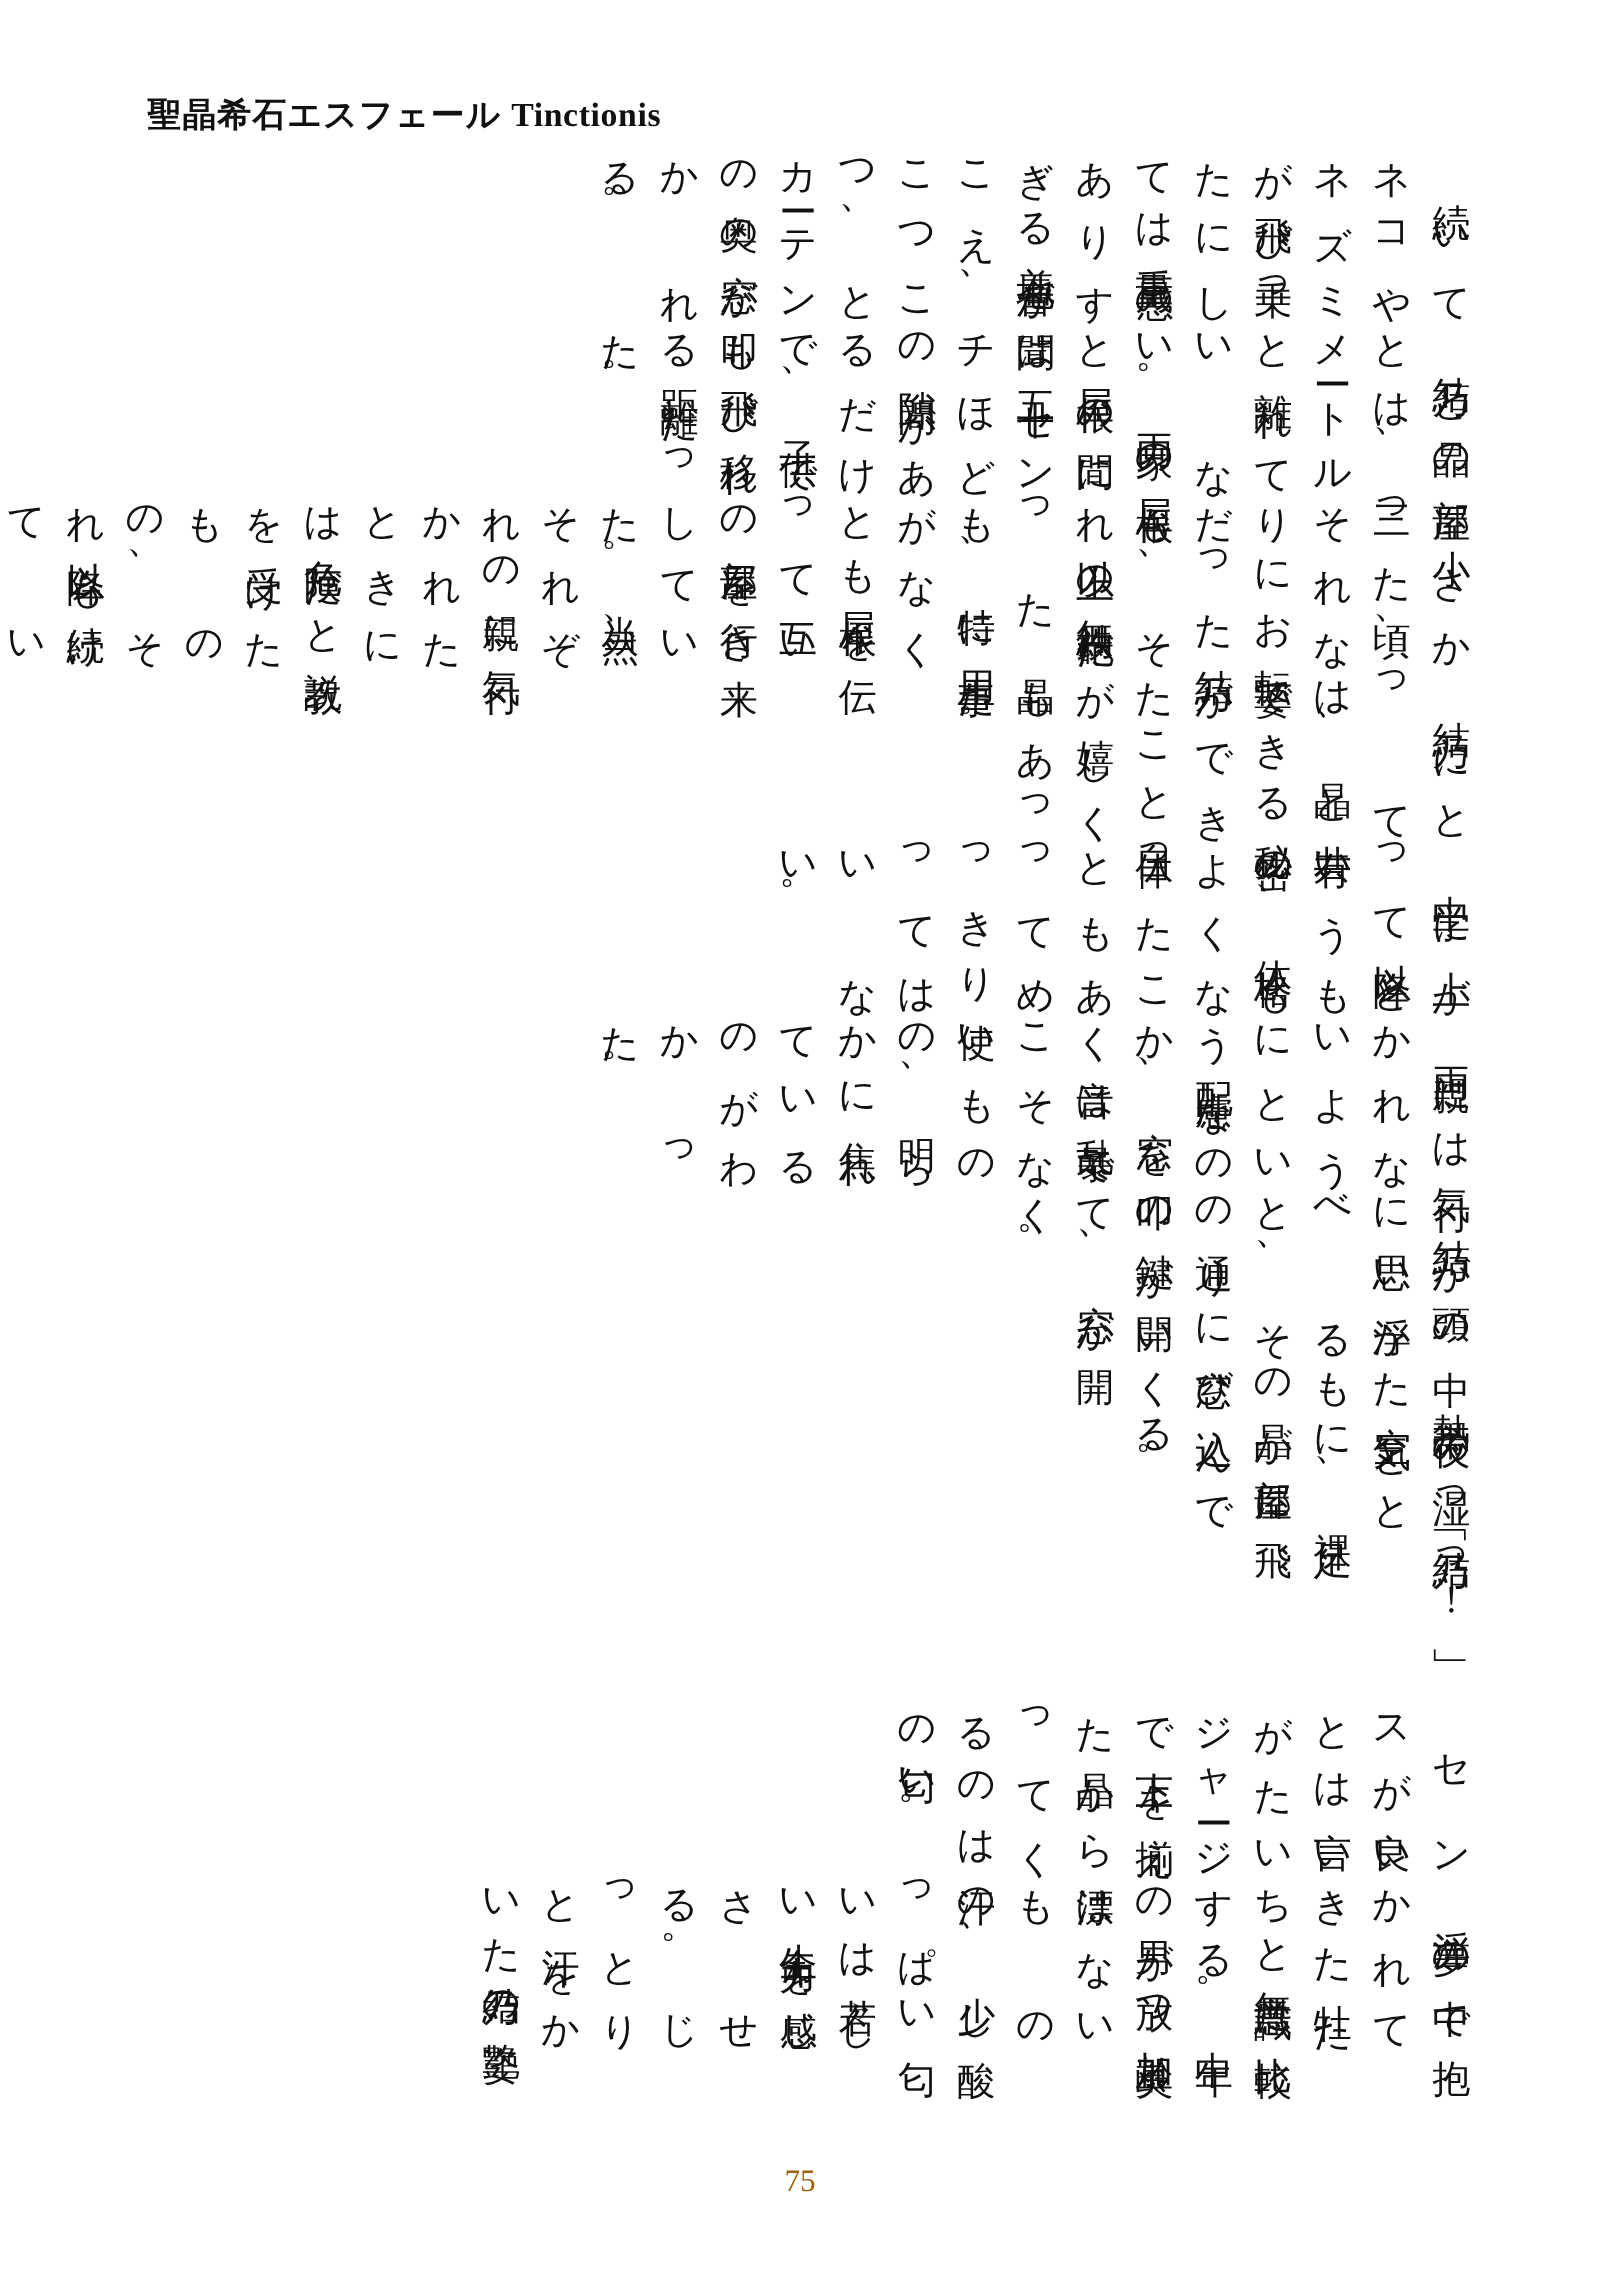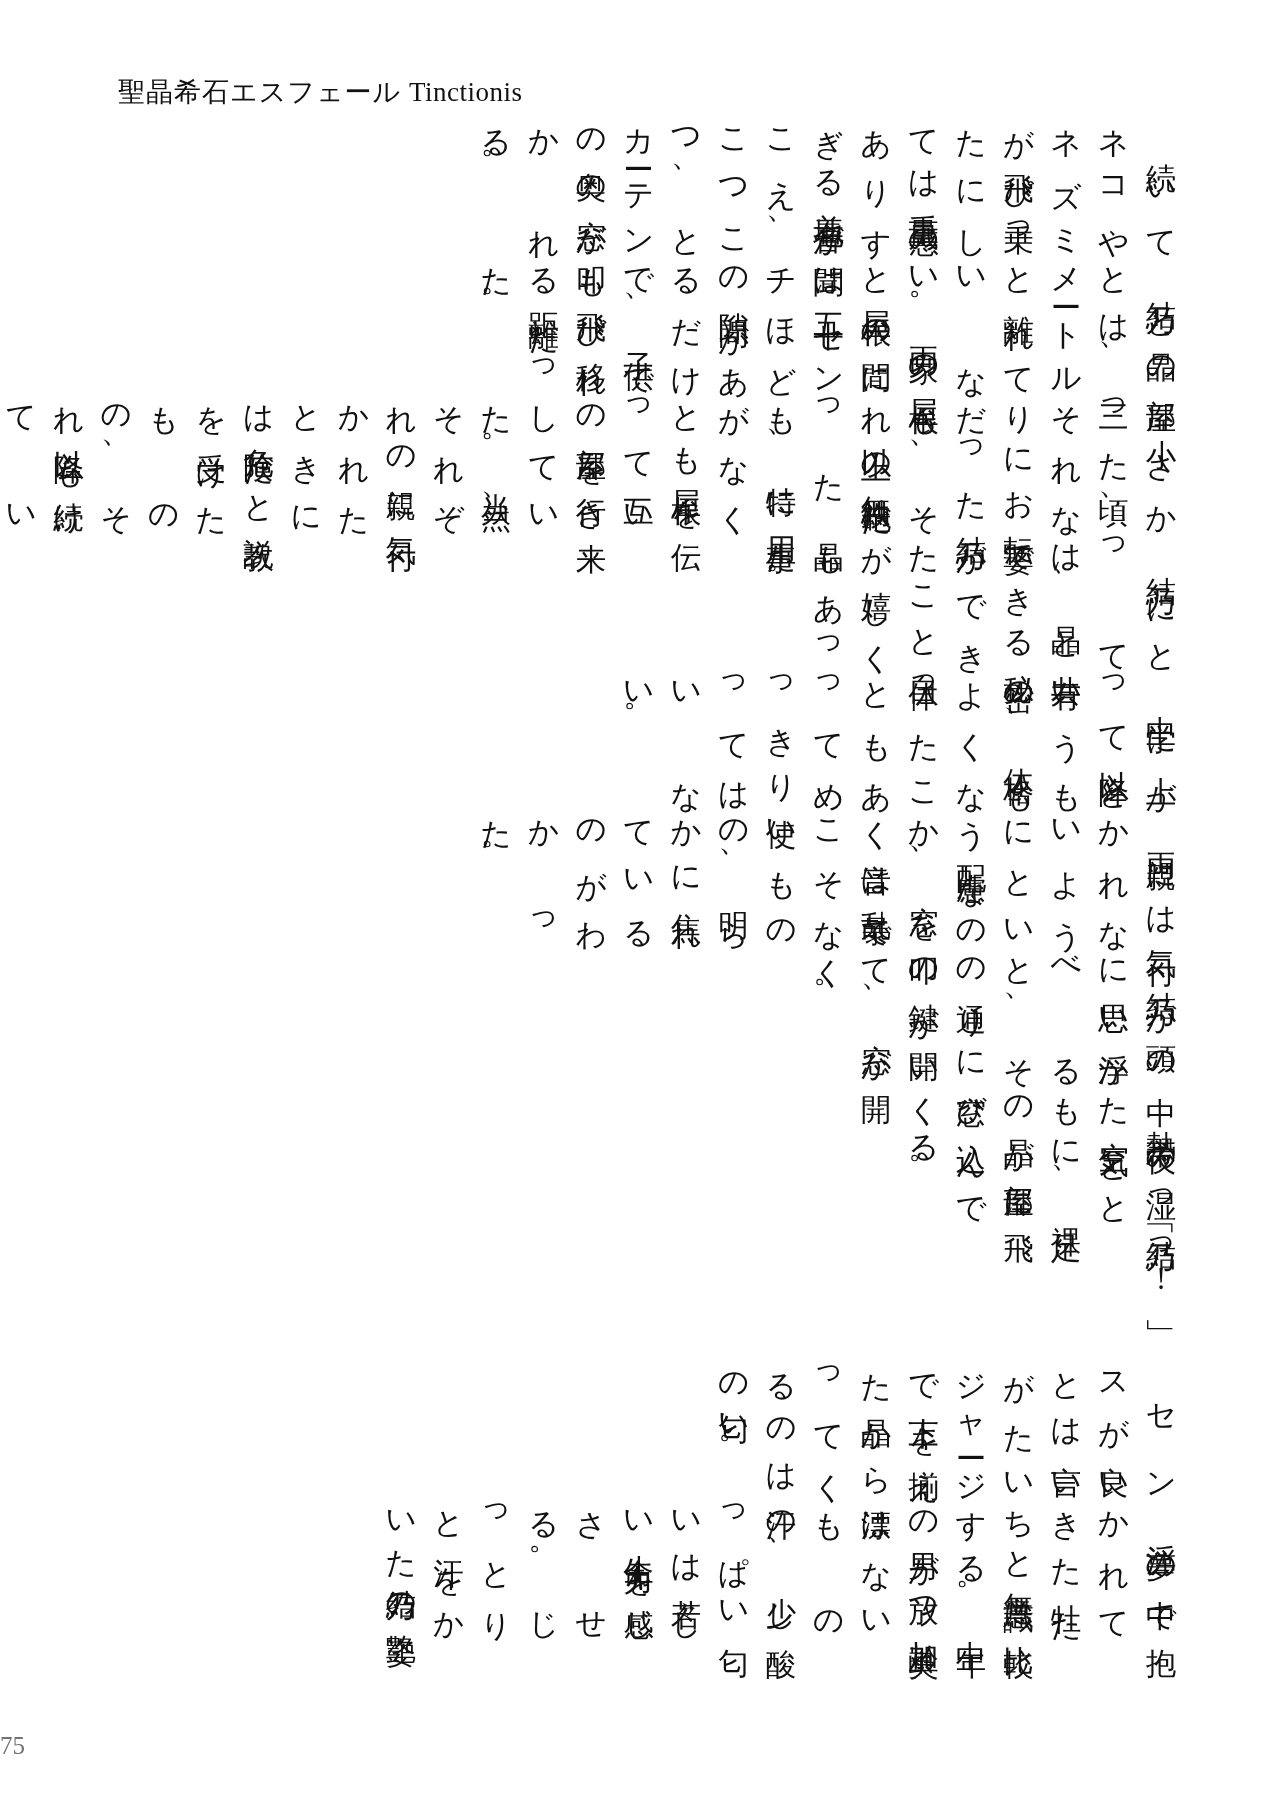--- a/index.html
+++ b/index.html
@@ -19,20 +19,21 @@
 
   
   .header {
     position: absolute;
     top: 74px;
     left: 118px;
     font-size: 27px;
     letter-spacing: 1px;
     white-space: nowrap;
     color: #111111;
+    font-weight: bold;
   }
   .header .latin {
     font-family: "Liberation Serif", "DejaVu Serif", serif;
     font-size: 27px;
     letter-spacing: 0.5px;
   }
 
   
   .body-text {
     position: absolute;
@@ -60,23 +61,24 @@
   }
   .body-text p.indent {
     text-indent: 1em;
   }
 
   .page-number {
     position: absolute;
     left: 0;
     right: 0;
     bottom: 60px;
+    text-align: center;
     font-size: 25px;
     font-family: "Liberation Serif", "DejaVu Serif", serif;
-    color: #737373;
+    color: #a16207;
   }
 </style>
 </head>
 <body>
 
 <div class="page">
 
   <div class="header">
     <span>聖晶希石エスフェール</span>
     <span class="latin">Tinctionis</span>

